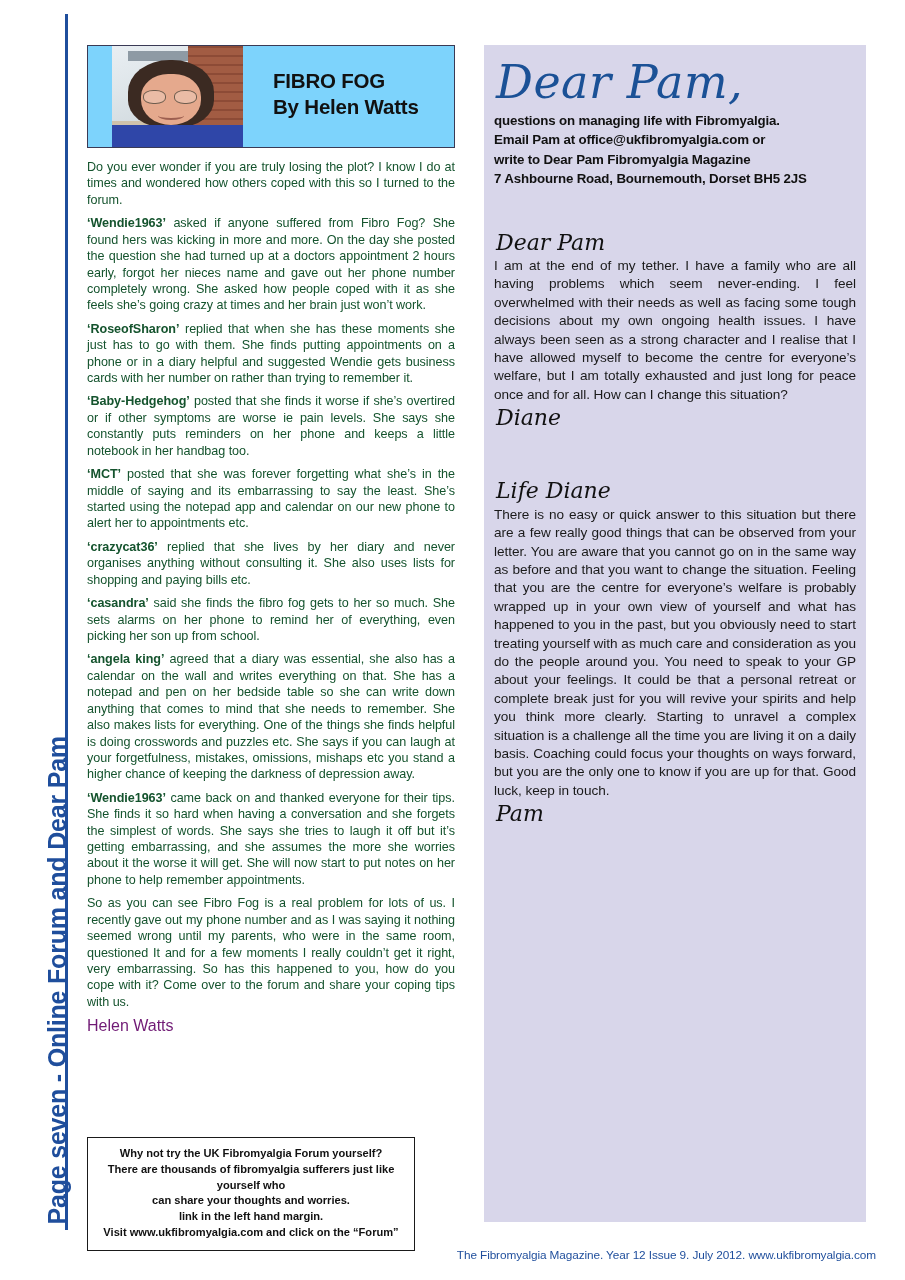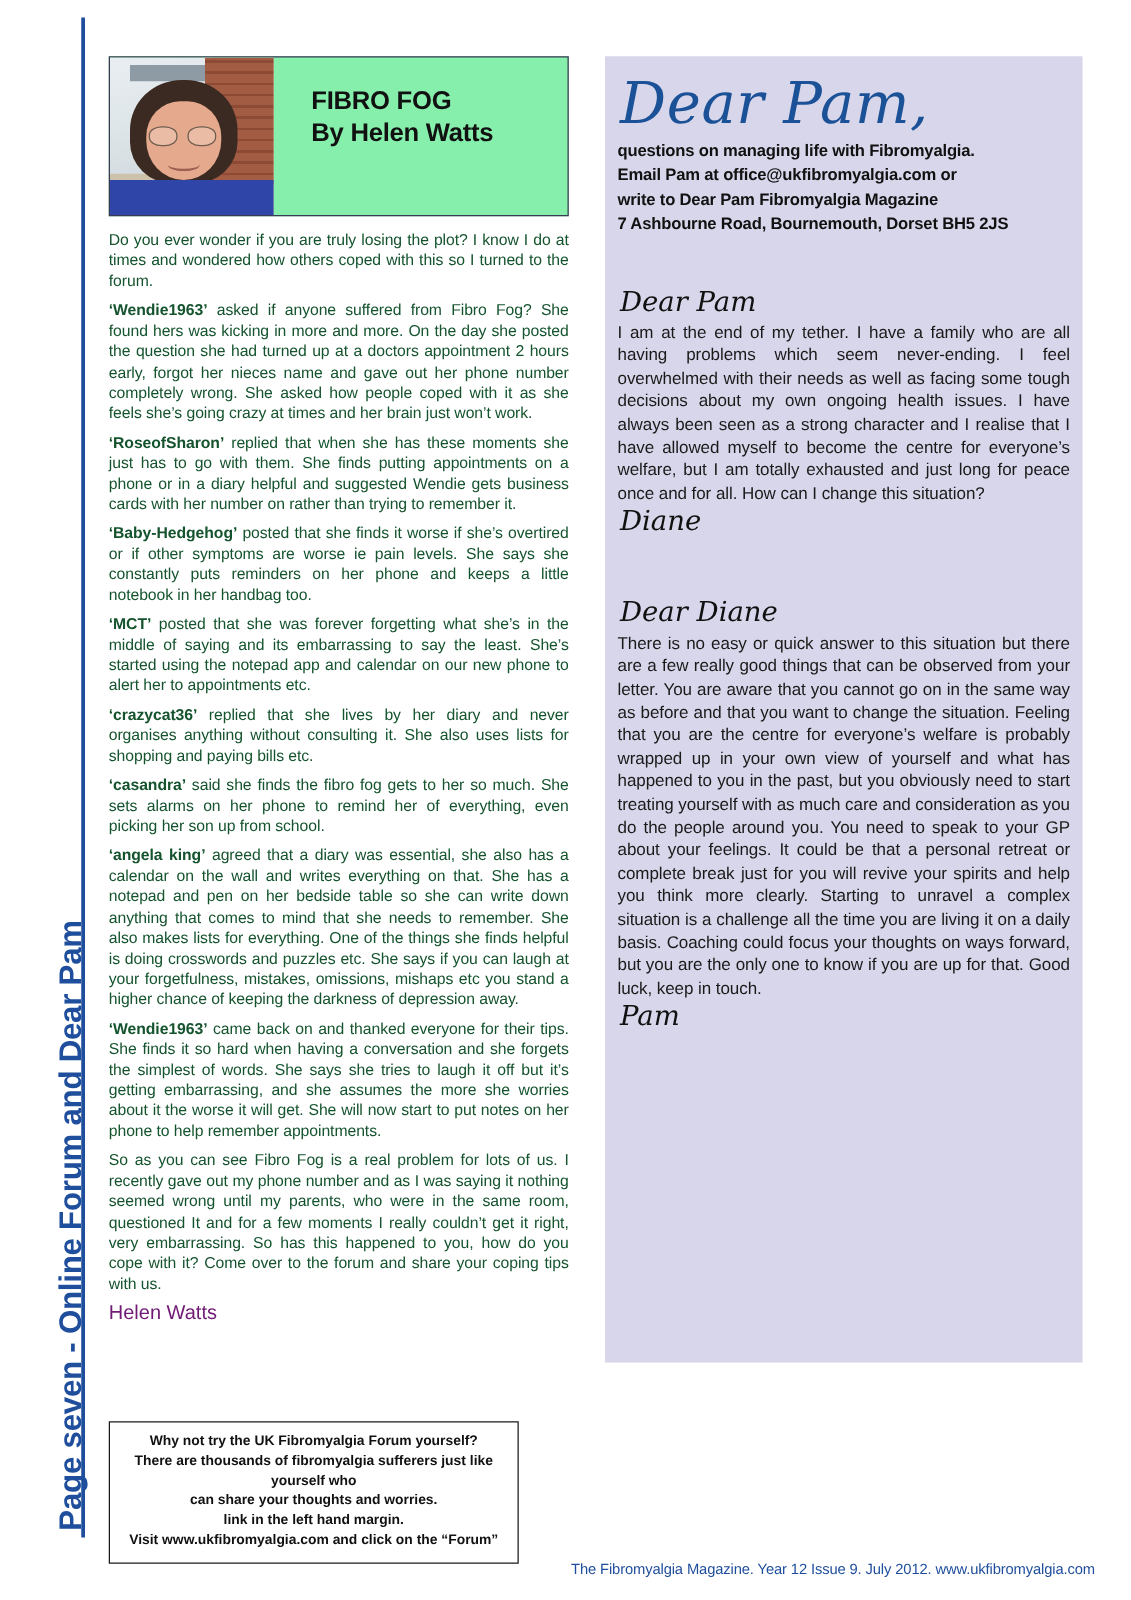--- a/index.html
+++ b/index.html
@@ -42,26 +42,27 @@
   
   #left-col {
     position: absolute;
     left: 87px;
     top: 45px;
     width: 368px;
   }
 
   #article-header {
     position: relative;
-    height: 128px;
+    height: 103px;
     border: 1px solid #3a3a55;
     box-sizing: border-box;
-    background: #86efac;
+    background: #7dd3fc;
     display: flex;
     overflow: hidden;
+    padding-left: 24px;
   }
   #author-photo {
     width: 131px;
     height: 100%;
     flex: 0 0 131px;
     position: relative;
     overflow: hidden;
     background: #cfc2ab;
   }
   #author-photo .ph-sky {
@@ -149,21 +150,21 @@
     line-height: 1.42;
     color: #111111;
   }
 
   
   #right-panel {
     position: absolute;
     left: 484px;
     top: 45px;
     width: 382px;
-    height: 1045px;
+    height: 1177px;
     background: #d8d6ea;
     box-sizing: border-box;
     padding: 0 10px;
   }
   #dear-pam-title {
     font-family: "DejaVu Serif", serif;
     font-style: italic;
     font-size: 46px;
     color: #1b5196;
     margin: 14px 0 6px 2px;
@@ -277,20 +278,20 @@
       <div class="intro-line">7 Ashbourne Road, Bournemouth, Dorset BH5 2JS</div>
     </div>
 
   <div id="letter-in">
     <div class="script-head">Dear Pam</div>
     <p class="letter-text">I am at the end of my tether.  I have a family who are all having problems which seem never-ending.  I feel overwhelmed with their needs as well as facing some tough decisions about my own ongoing health issues.  I have always been seen as a strong character and I realise that I have allowed myself to become the centre for everyone’s welfare, but I am totally exhausted and just long for peace once and for all.  How can I change this situation?</p>
     <div class="script-sign">Diane</div>
   </div>
 
   <div id="letter-out">
-    <div class="script-head">Dear Diane</div>
+    <div class="script-head">Life Diane</div>
     <p class="letter-text">There is no easy or quick answer to this situation but there are a few really good things that can be observed from your letter.  You are aware that you cannot go on in the same way as before and that you want to change the situation.  Feeling that you are the centre for everyone’s welfare is probably wrapped up in your own view of yourself and what has happened to you in the past, but you obviously need to start treating yourself with as much care and consideration as you do the people around you.  You need to speak to your GP about your feelings.   It could be that a personal retreat or complete break just for you will revive your spirits and help you think more clearly.  Starting to unravel a complex situation is a challenge all the time you are living it on a daily basis.  Coaching could focus your thoughts on ways forward, but you are the only one to know if you are up for that.   Good luck, keep in touch.</p>
     <div class="script-sign">Pam</div>
   </div>
 
 </div>
 
 <div id="footer">The Fibromyalgia Magazine. Year 12  Issue 9.  July 2012. www.ukfibromyalgia.com</div>
 
 </body></html>

